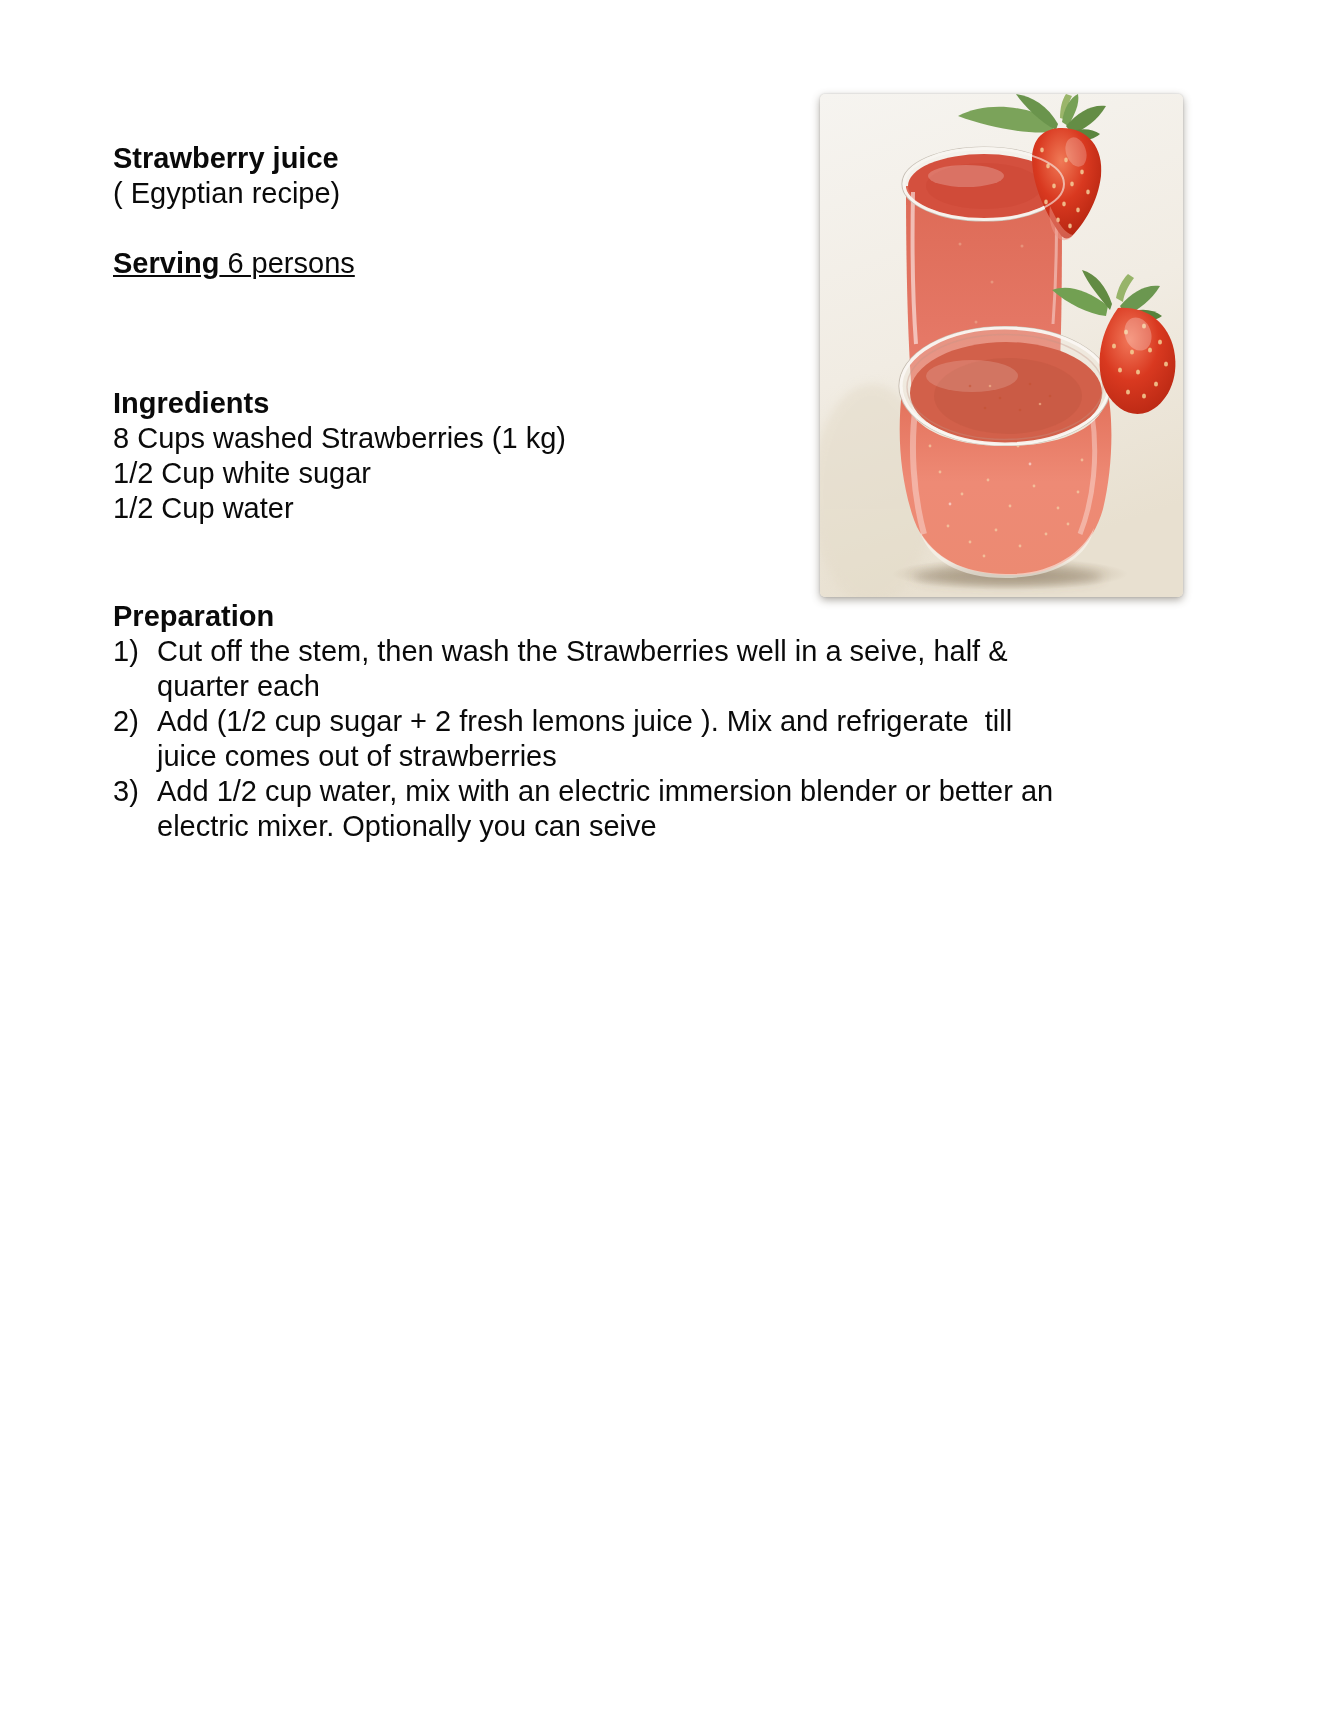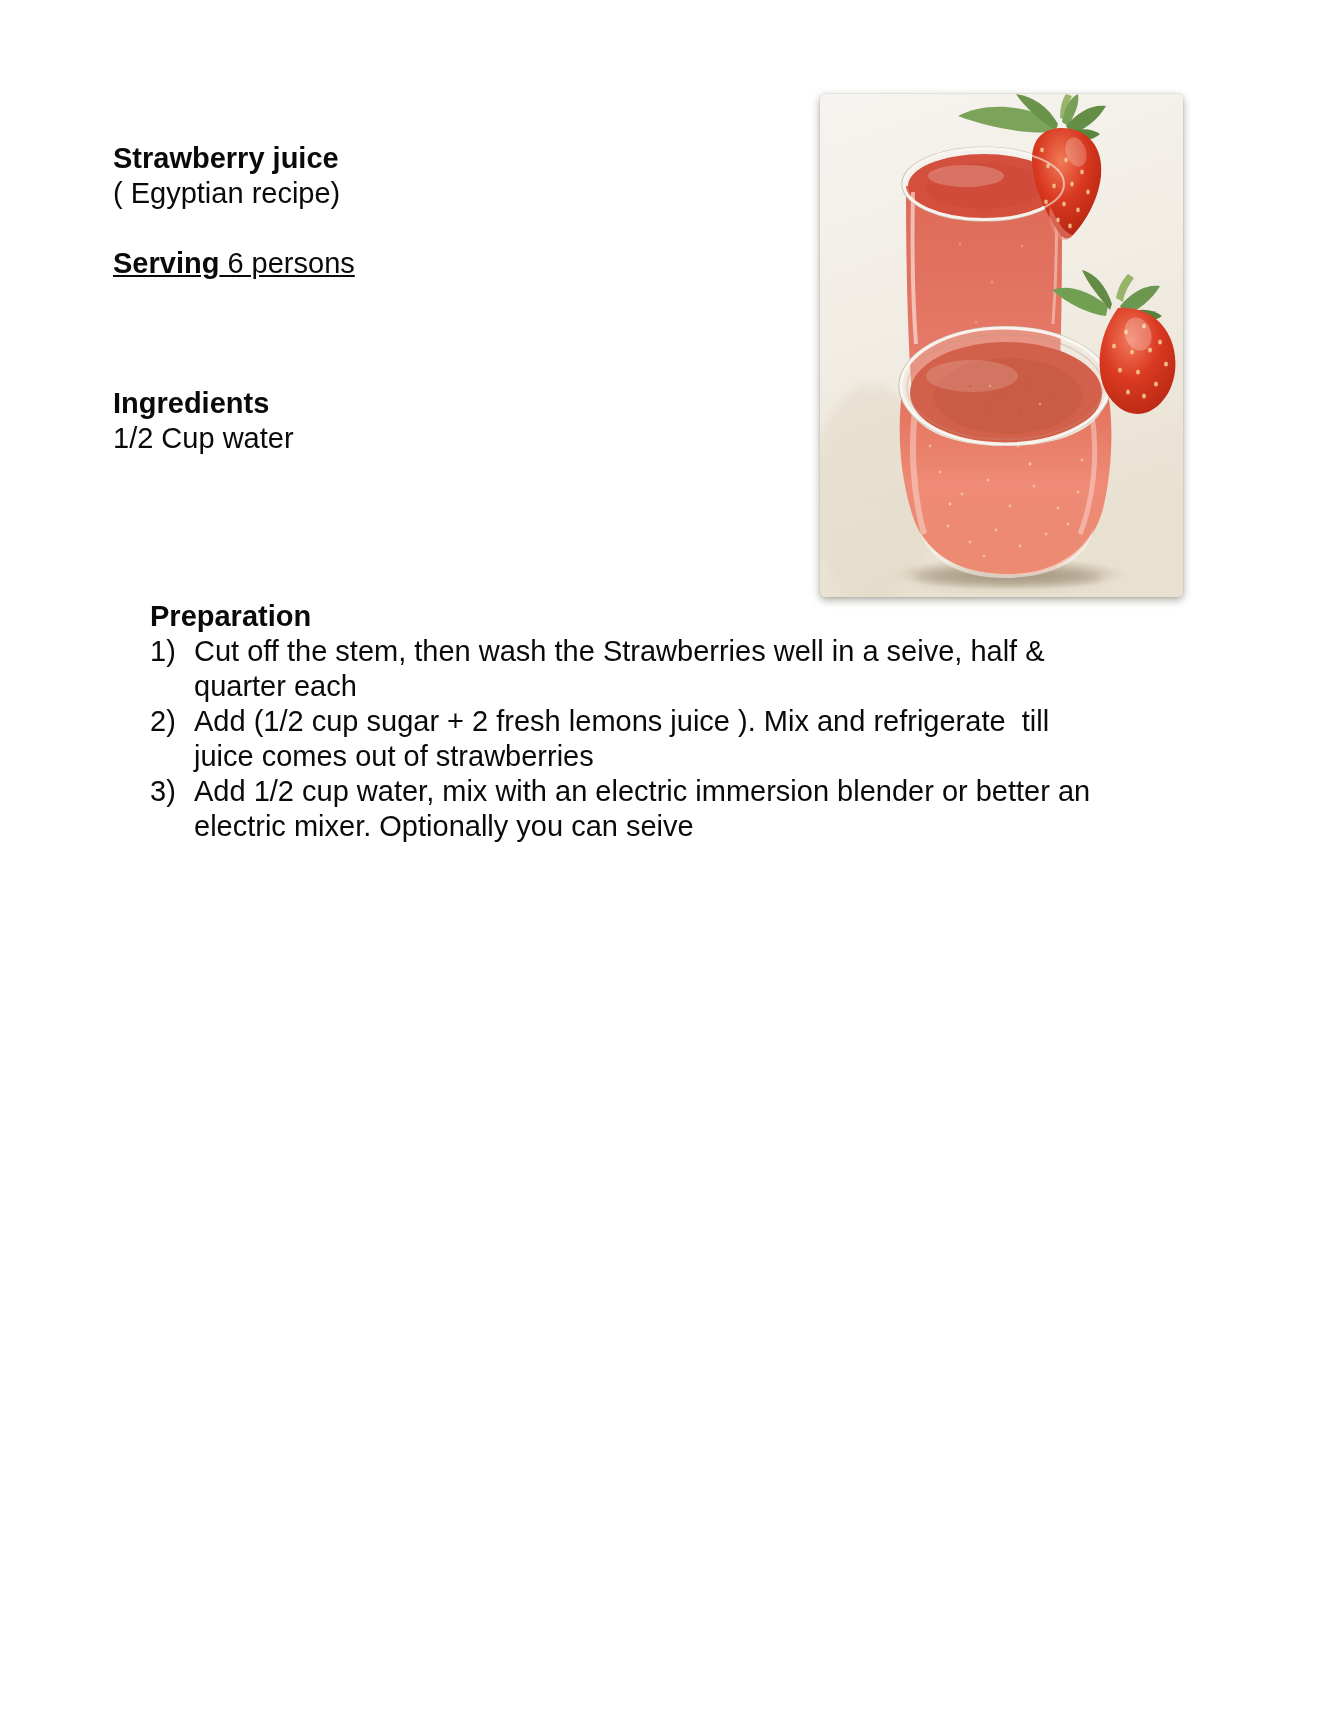--- a/index.html
+++ b/index.html
@@ -9,21 +9,21 @@
     color:#0a0a0a; font-size:29px; line-height:35px;
     -webkit-font-smoothing:antialiased;
   }
   .page { position:relative; width:1330px; height:1380px; background:#fff; }
   .block { position:absolute; left:113px; }
   .b { font-weight:bold; }
   .v { white-space:pre-wrap; }
   .title-block   { top:141px; }
   .meta-block    { top:246px;text-decoration:underline; }
   .ingredients-block { top:386px; }
-  .prep-block    { top:599px;margin-left:37px; }
+  .prep-block    { top:599px; }
   .step-row { display:grid; grid-template-columns:44px 910px; align-items:start; }
   .step-text { white-space:pre-wrap; }
   .photo {
     position:absolute; left:820px; top:94px; width:363px; height:503px;
     border-radius:5px; overflow:hidden;
     box-shadow:0 3px 9px rgba(75,66,50,.45), 0 0 2px rgba(0,0,0,.18);
     background:#f1ece3;
   }
   .photo svg { display:block; width:100%; height:100%; }
 </style>
@@ -36,20 +36,22 @@
     <div class="b">Strawberry juice</div>
     <div>( Egyptian recipe)</div>
   </div>
 
   <div class="block meta-block">
     <div><span class="b">Serving</span><span class="v"> 6 persons</span></div>
   </div>
 
   <div class="block ingredients-block">
     <div class="b">Ingredients</div>
+    <div>8 Cups washed Strawberries (1 kg)</div>
+    <div>1/2 Cup white sugar</div>
     <div>1/2 Cup water</div>
   </div>
 
   <div class="block prep-block">
     <div class="b">Preparation</div>
     <div class="step-row">
       <div class="step-num">1)</div>
       <div class="step-text">Cut off the stem, then wash the Strawberries well in a seive, half &amp; quarter each</div>
     </div>
     <div class="step-row">

